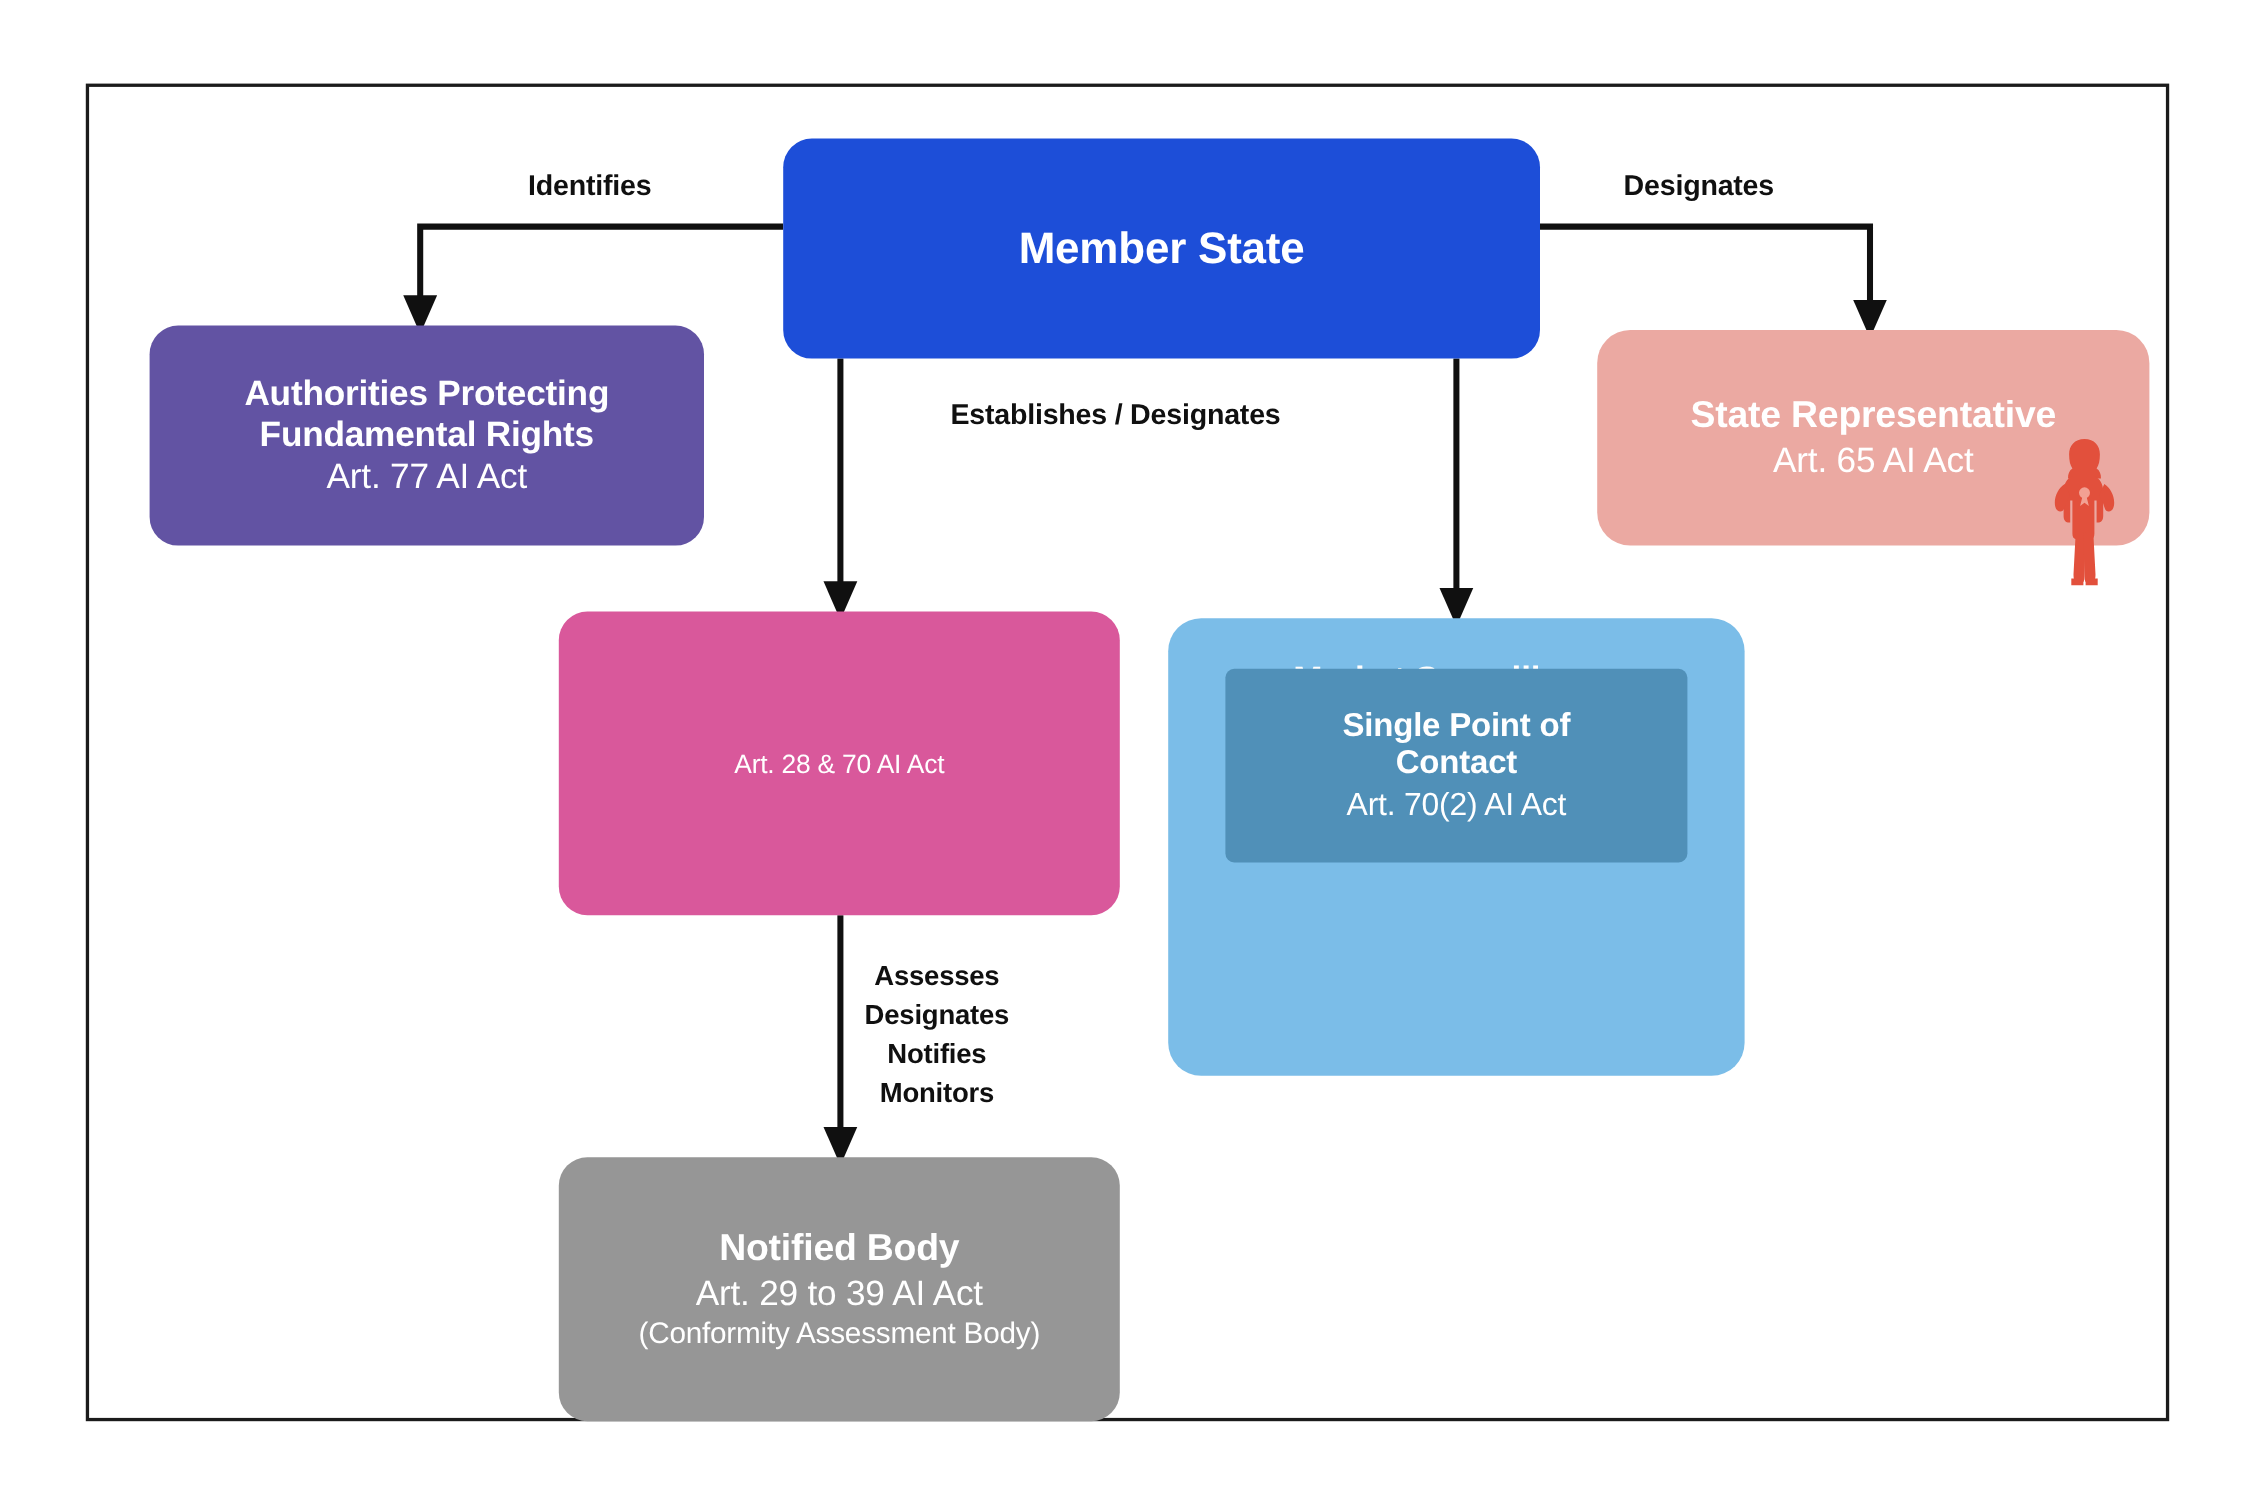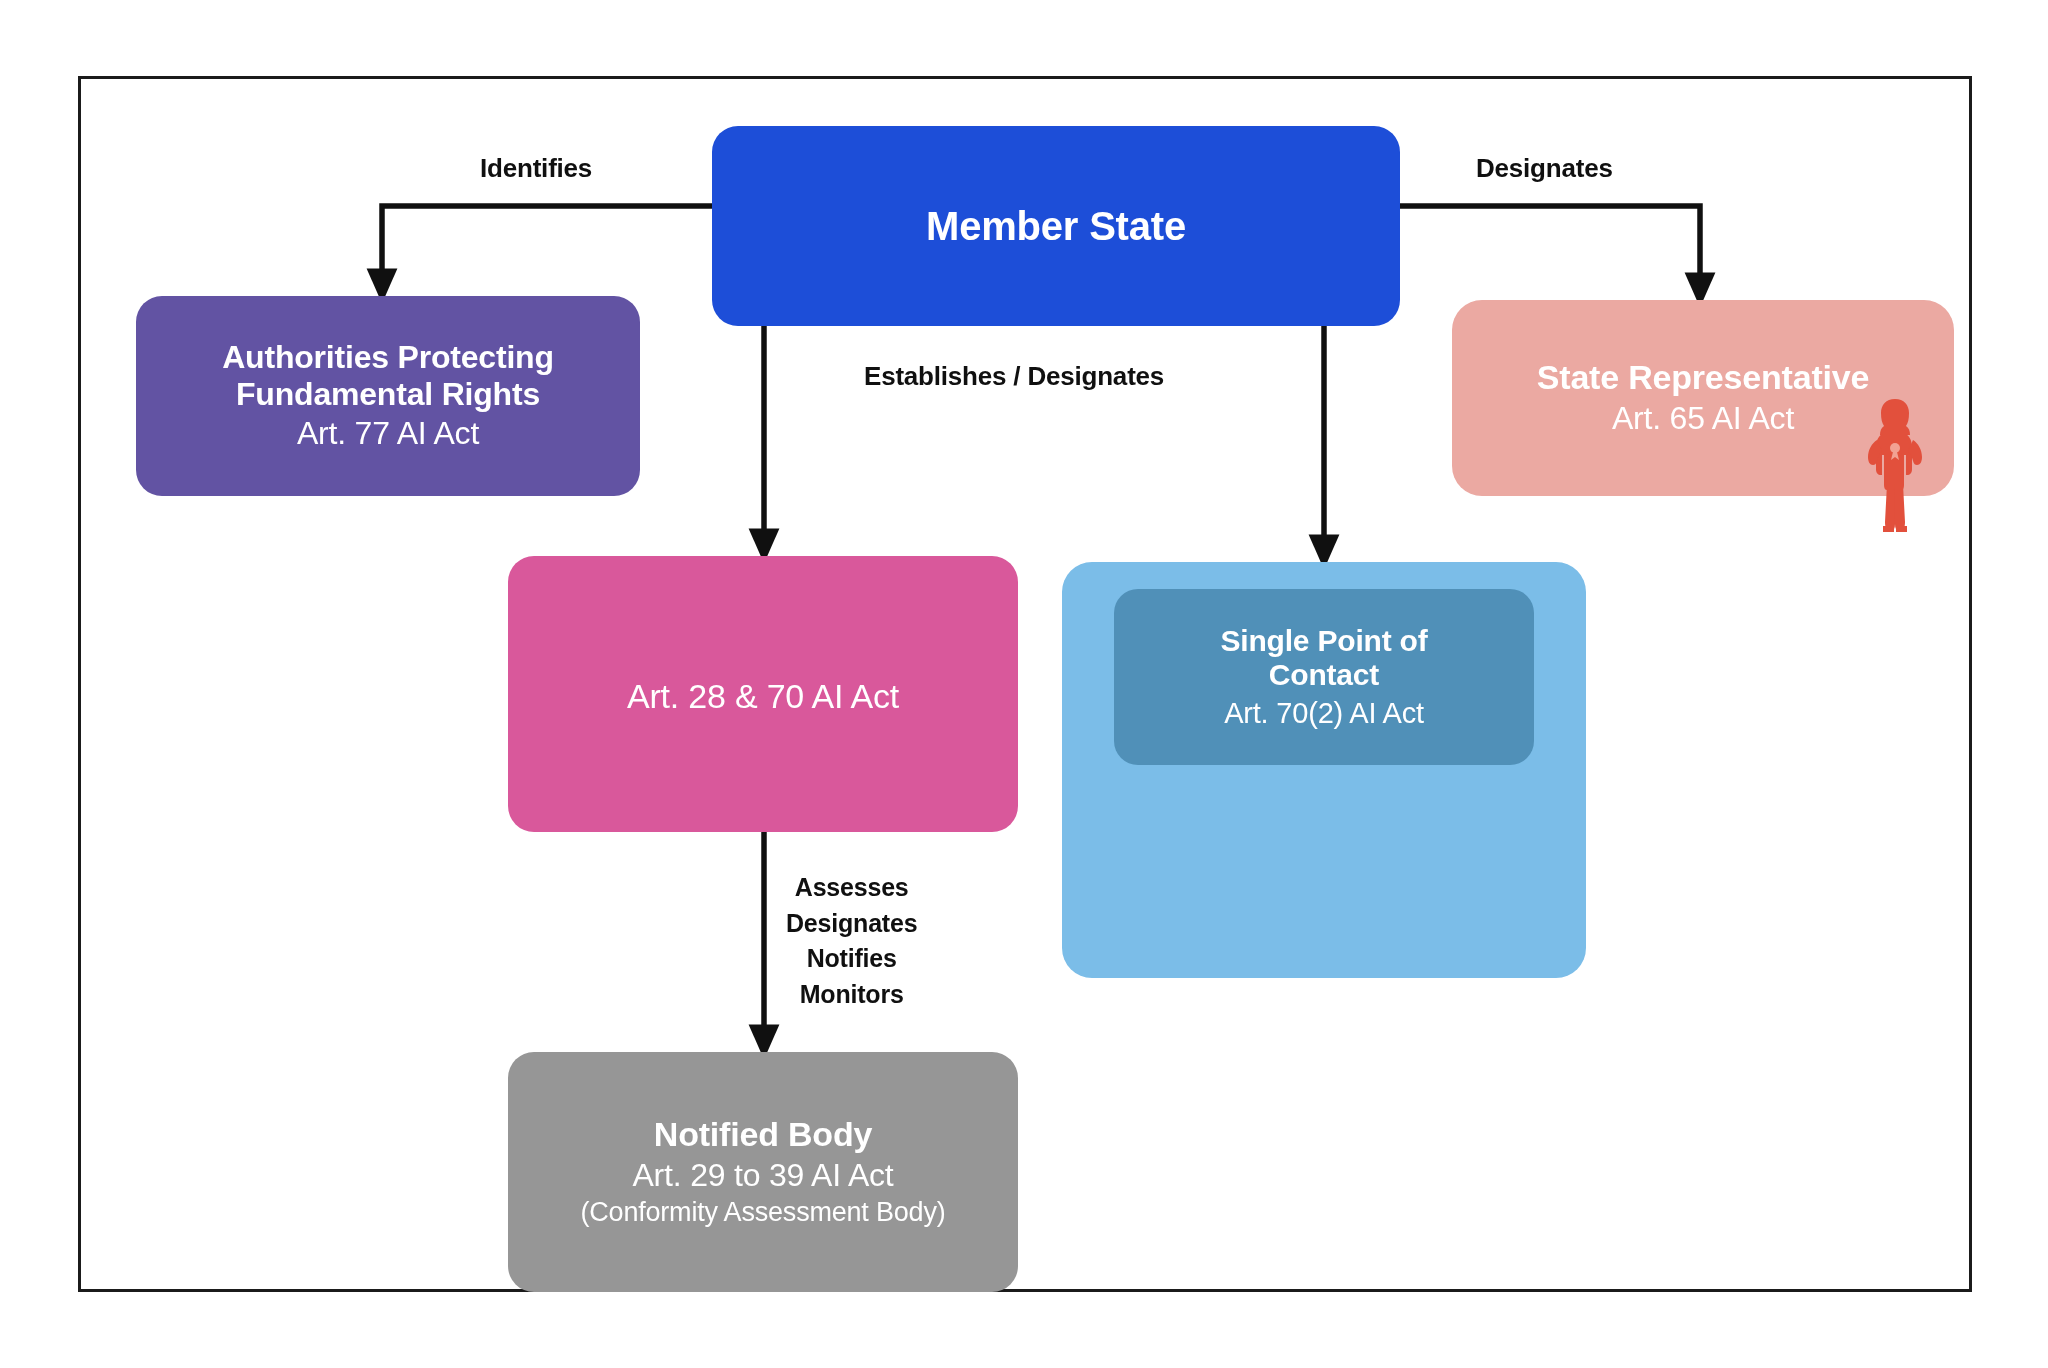--- a/index.html
+++ b/index.html
@@ -85,21 +85,21 @@
   }
   #state-rep .title { font-size: 34px; }
   #state-rep .sub { font-size: 32px; margin-top: 2px; }
 
   #notifying {
     left: 508px; top: 556px;
     width: 510px; height: 276px;
     background: #d9589b;
   }
   #notifying .title { font-size: 34px; }
-  #notifying .sub { font-size: 34px; margin-top: 4px; }
+  #notifying .sub { font-size: 24px; margin-top: 4px; }
 
   #market {
     left: 1062px; top: 562px;
     width: 524px; height: 416px;
     background: #7bbde8;
     justify-content: flex-start;
     padding-top: 0;
     border-radius: 30px;
   }
   #market .msa-title {
@@ -107,24 +107,24 @@
     line-height: 1.12; margin-top: 38px;
     letter-spacing: -0.2px;
   }
   #market .msa-sub {
     font-size: 31px; font-weight: normal;
     margin-top: 6px; letter-spacing: -0.4px;
   }
 
   #spoc {
     position: absolute;
-    left: 52px; top: 27px;
+    left: 52px; top: 46px;
     width: 420px; height: 176px;
     background: #5090b8;
-    border-radius: 24px;
+    border-radius: 8px;
     display: flex;
     flex-direction: column;
     align-items: center;
     justify-content: center;
     color: #ffffff;
     text-align: center;
   }
   #spoc .title { font-size: 30px; font-weight: bold; line-height: 1.14; }
   #spoc .sub { font-size: 29px; font-weight: normal; margin-top: 3px; }
 

